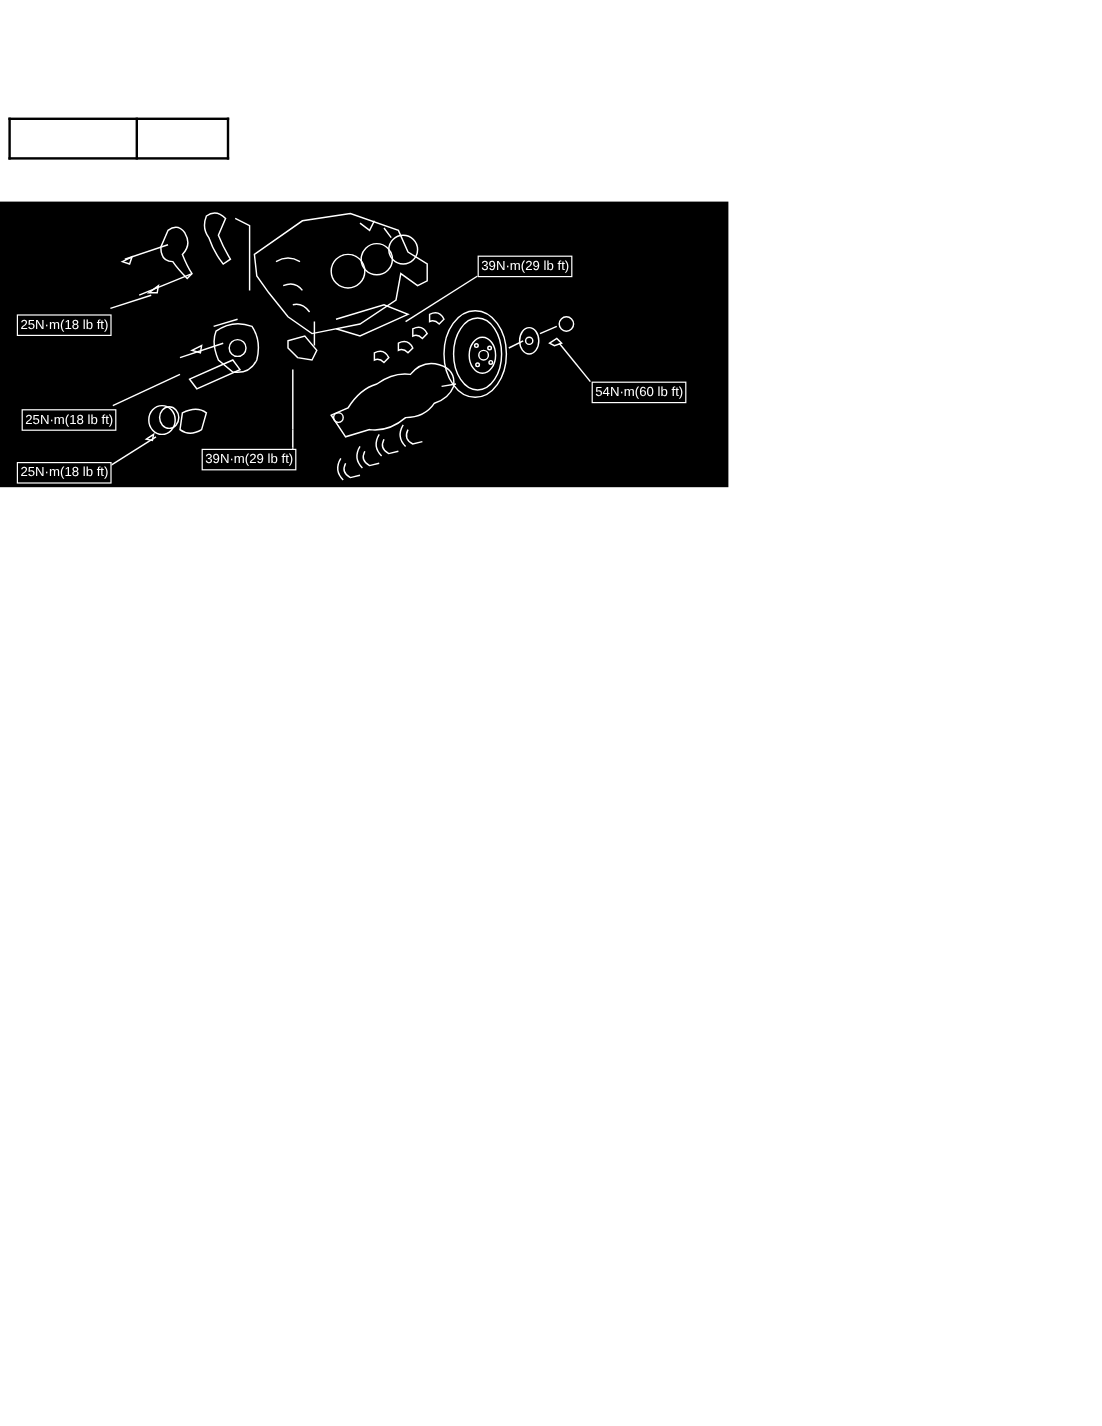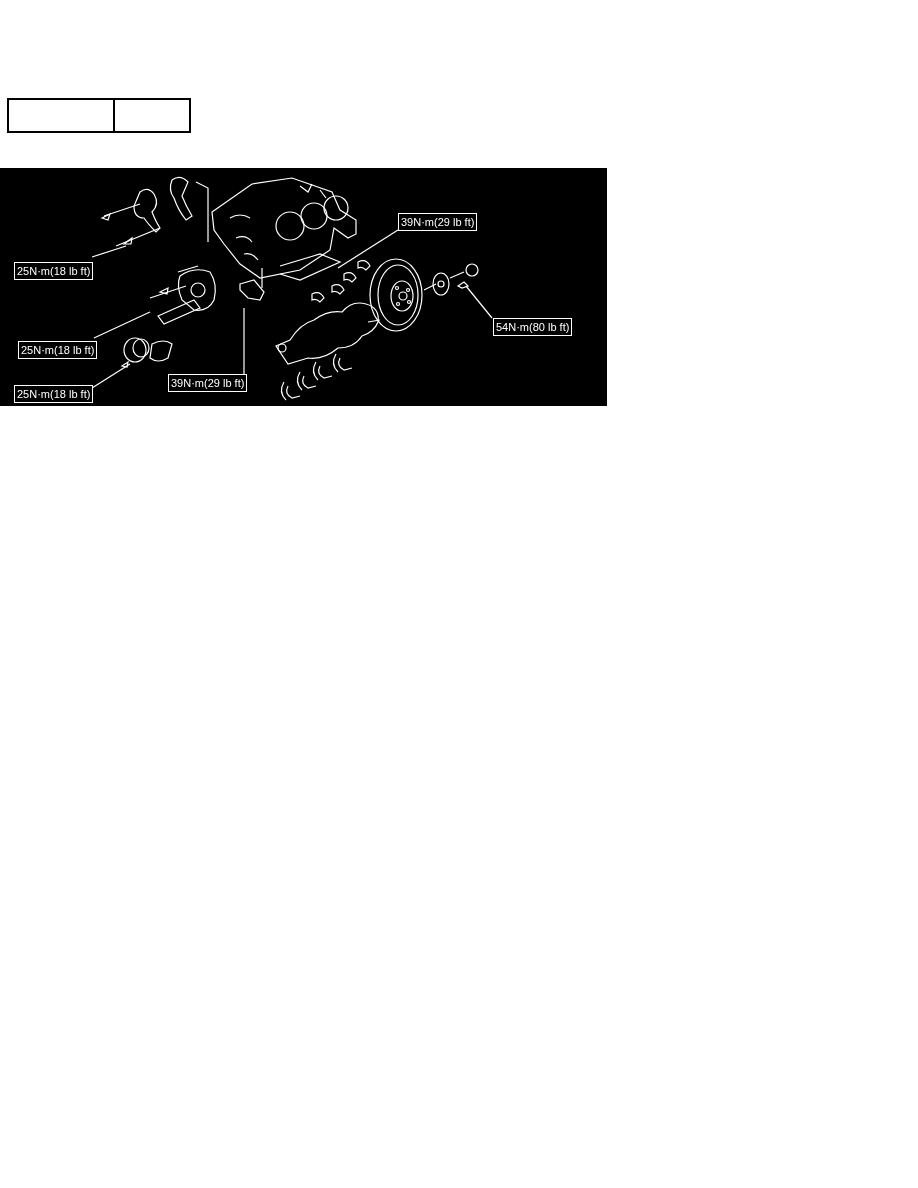--- a/index.html
+++ b/index.html
@@ -117,14 +117,14 @@
     </g>
 
     <line x1="244" y1="205" x2="244" y2="207"></line>
   </svg>
 
   <div class="callout" style="left:14px; top:94px;">25N·m(18 lb ft)</div>
   <div class="callout" style="left:18px; top:173px;">25N·m(18 lb ft)</div>
   <div class="callout" style="left:14px; top:217px;">25N·m(18 lb ft)</div>
   <div class="callout" style="left:168px; top:206px;">39N·m(29 lb ft)</div>
   <div class="callout" style="left:398px; top:45px;">39N·m(29 lb ft)</div>
-  <div class="callout" style="left:493px; top:150px;">54N·m(80 lb ft)</div>
+  <div class="callout" style="left:493px; top:150px;">54N·m(60 lb ft)</div>
 </div>
 
 </body></html>

